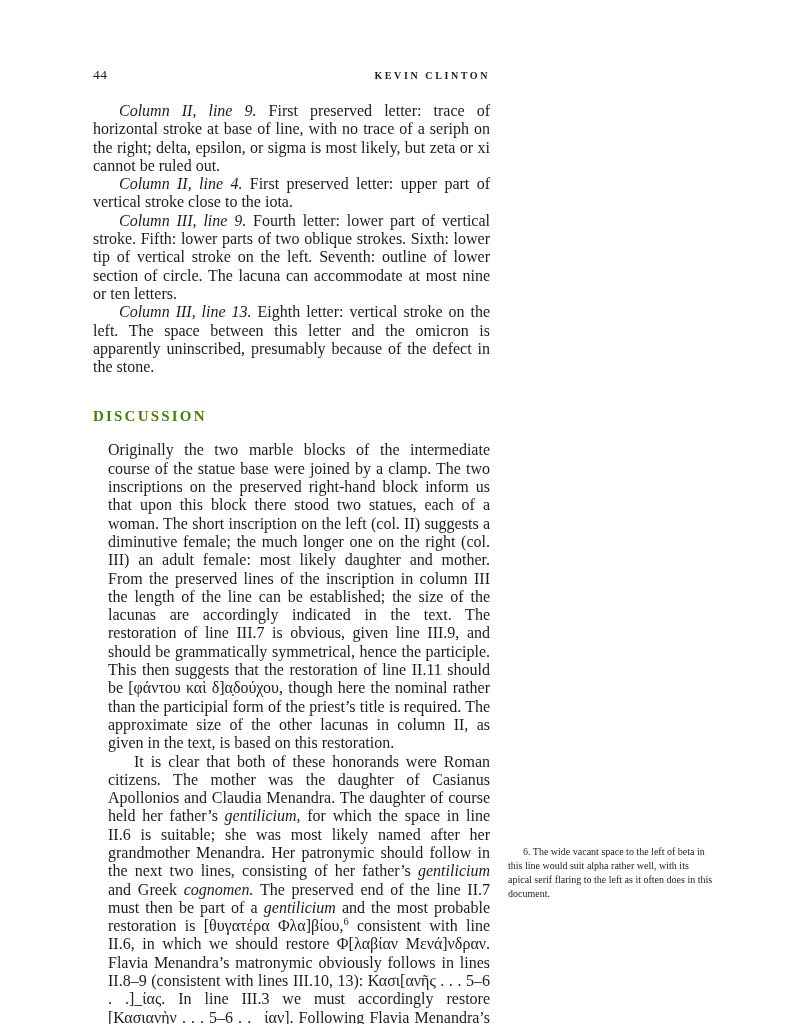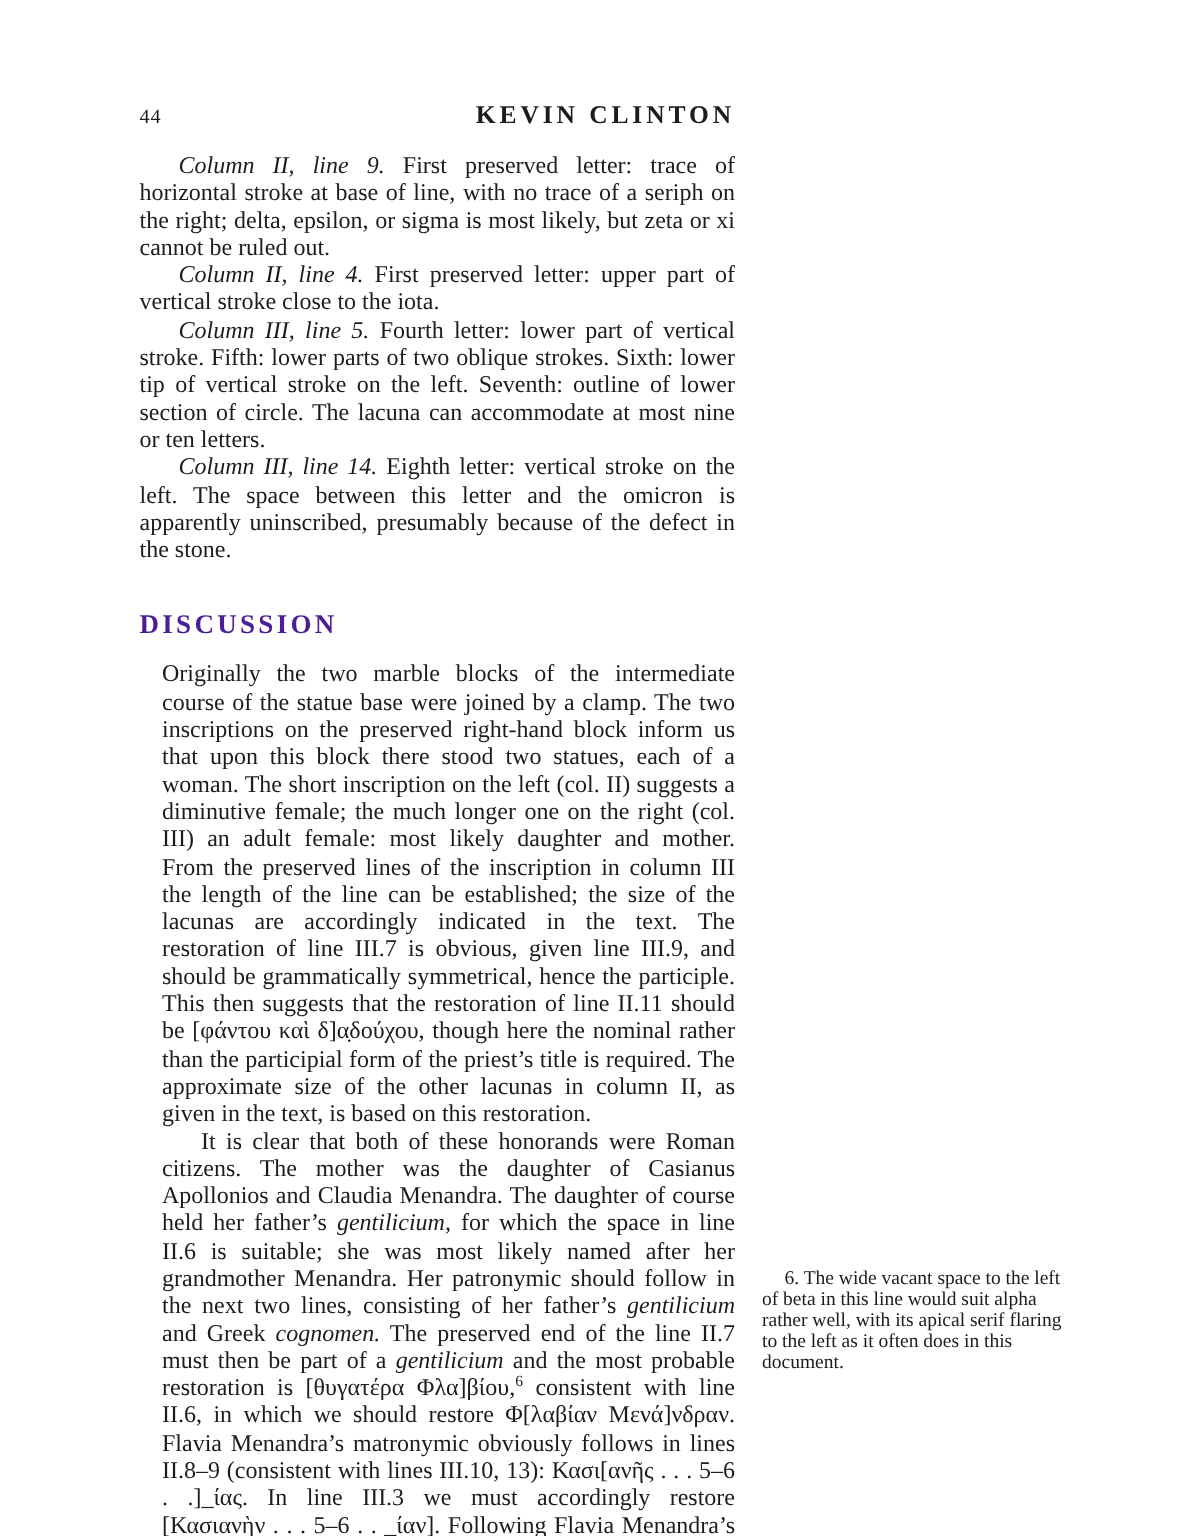--- a/index.html
+++ b/index.html
@@ -28,52 +28,52 @@
     display: flex;
     justify-content: space-between;
     align-items: baseline;
     height: 15px;
   }
   .folio {
     font-size: 13.5px;
     letter-spacing: 0.5px;
   }
   .running-head {
-    font-size: 17px;
+    font-size: 10px;
     letter-spacing: 2.6px;
     font-weight: bold;
   }
   .body-text {
     font-size: 16px;
     line-height: 18.3px;
   }
   .notes { margin-top: 20px; }
   .body-text p {
     margin: 0;
     text-indent: 26px;
     text-align: justify;
   }
   .body-text p.noindent { text-indent: 0; }
   .discussion-heading {
     margin: 32px 0 0 0;
-    font-size: 18px;
+    font-size: 15px;
     line-height: 17px;
     letter-spacing: 2.2px;
     font-weight: bold;
-    color: #4c1d95;
+    color: #4d7c0f;
   }
   .discussion { margin-top: 16px; margin-left: 15px; }
   i { font-style: italic; }
   sup { font-size: 0.65em; line-height: 0; vertical-align: super; }
   .footnote {
     position: absolute;
     left: 508px;
     top: 845px;
     width: 206px;
-    font-size: 13px;
+    font-size: 10px;
     line-height: 13.9px;
     color: #1c1c1c;
   }
   .footnote p {
     margin: 0;
     text-indent: 15px;
     text-align: left;
   }
 </style>
 </head>
@@ -81,22 +81,22 @@
 
 <div class="page">
   <div class="main-col">
     <div class="page-header">
       <span class="folio">44</span>
       <span class="running-head">KEVIN CLINTON</span>
     </div>
     <div class="notes body-text">
         <p><i>Column II, line 9.</i> First preserved letter: trace of horizontal stroke at base of line, with no trace of a seriph on the right; delta, epsilon, or sigma is most likely, but zeta or xi cannot be ruled out.</p>
         <p><i>Column II, line 4.</i> First preserved letter: upper part of vertical stroke close to the iota.</p>
-        <p><i>Column III, line 5.</i> Fourth letter: lower part of vertical stroke. Fifth: lower parts of two oblique strokes. Sixth: lower tip of vertical stroke on the left. Seventh: outline of lower section of circle. The lacuna can accommodate at most nine or ten letters.</p>
-        <p><i>Column III, line 14.</i> Eighth letter: vertical stroke on the left. The space between this letter and the omicron is apparently uninscribed, presumably because of the defect in the stone.</p>
+        <p><i>Column III, line 9.</i> Fourth letter: lower part of vertical stroke. Fifth: lower parts of two oblique strokes. Sixth: lower tip of vertical stroke on the left. Seventh: outline of lower section of circle. The lacuna can accommodate at most nine or ten letters.</p>
+        <p><i>Column III, line 13.</i> Eighth letter: vertical stroke on the left. The space between this letter and the omicron is apparently uninscribed, presumably because of the defect in the stone.</p>
       </div>
     <h2 class="discussion-heading">DISCUSSION</h2>
     <div class="discussion body-text">
         <p class="noindent">Originally the two marble blocks of the intermediate course of the statue base were joined by a clamp. The two inscriptions on the preserved right-hand block inform us that upon this block there stood two statues, each of a woman. The short inscription on the left (col. II) suggests a diminutive female; the much longer one on the right (col. III) an adult female: most likely daughter and mother. From the preserved lines of the inscription in column III the length of the line can be established; the size of the lacunas are accordingly indicated in the text. The restoration of line III.7 is obvious, given line III.9, and should be grammatically symmetrical, hence the participle. This then suggests that the restoration of line II.11 should be [φάντου καὶ δ]α̣δούχου, though here the nominal rather than the participial form of the priest’s title is required. The approximate size of the other lacunas in column II, as given in the text, is based on this restoration.</p>
         <p>It is clear that both of these honorands were Roman citizens. The mother was the daughter of Casianus Apollonios and Claudia Menandra. The daughter of course held her father’s <i>gentilicium,</i> for which the space in line II.6 is suitable; she was most likely named after her grandmother Menandra. Her patronymic should follow in the next two lines, consisting of her father’s <i>gentilicium</i> and Greek <i>cognomen.</i> The preserved end of the line II.7 must then be part of a <i>gentilicium</i> and the most probable restoration is [θυγατέρα Φλα]βίου,<sup>6</sup> consistent with line II.6, in which we should restore Φ[λαβίαν Μενά]νδραν. Flavia Menandra’s matronymic obviously follows in lines II.8–9 (consistent with lines III.10, 13): Κασι[ανῆς . . . 5–6 . .]_ίας. In line III.3 we must accordingly restore [Κασιανὴν . . . 5–6 . . _ίαν]. Following Flavia Menandra’s matronymic in lines II.8–9, we apparently have a reference to her maternal ancestors mentioned in column III, who were respectively a hierophant and daduch. These are Flavia Menandra’s great-grandfathers, hence we might consider [ἐπιπάππω]ν̣ in line II.10; it is too short for the space, however, and in any case would be a unique term of filiation in Attic inscriptions, to my knowledge. Another</p>
       </div>
   </div>
   <aside class="footnote">
       <p>6. The wide vacant space to the left of beta in this line would suit alpha rather well, with its apical serif flaring to the left as it often does in this document.</p>
     </aside>

